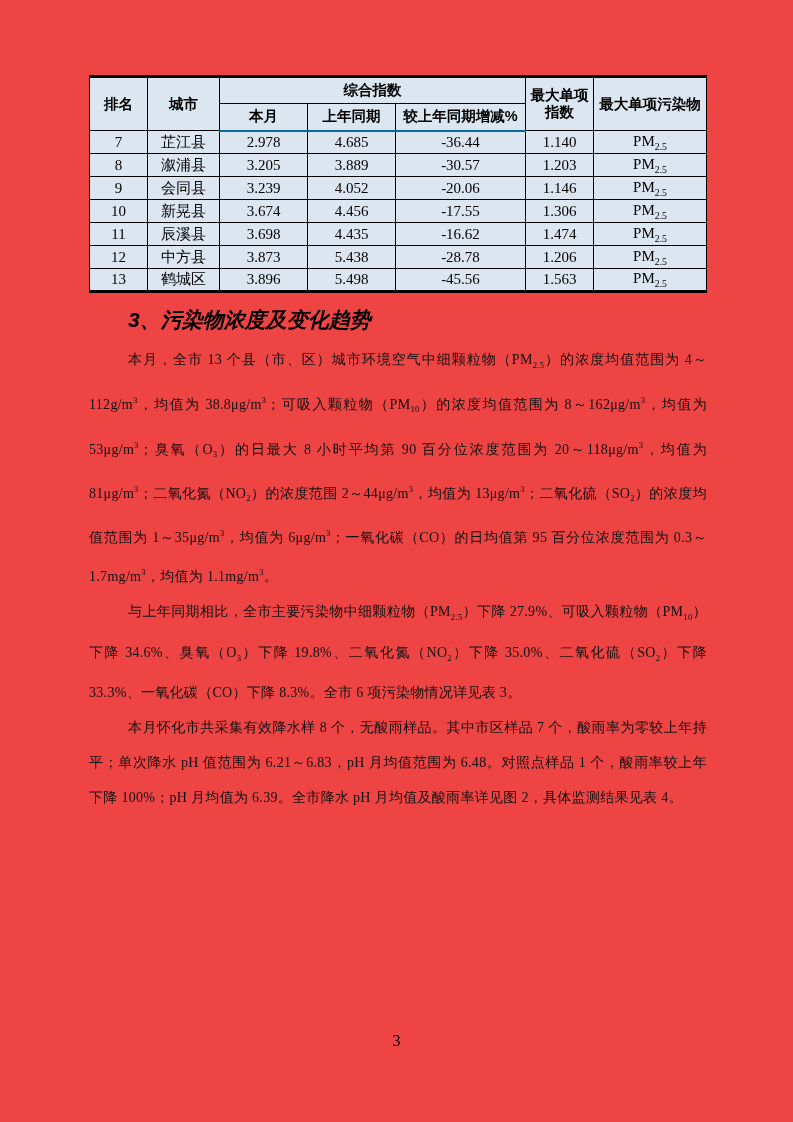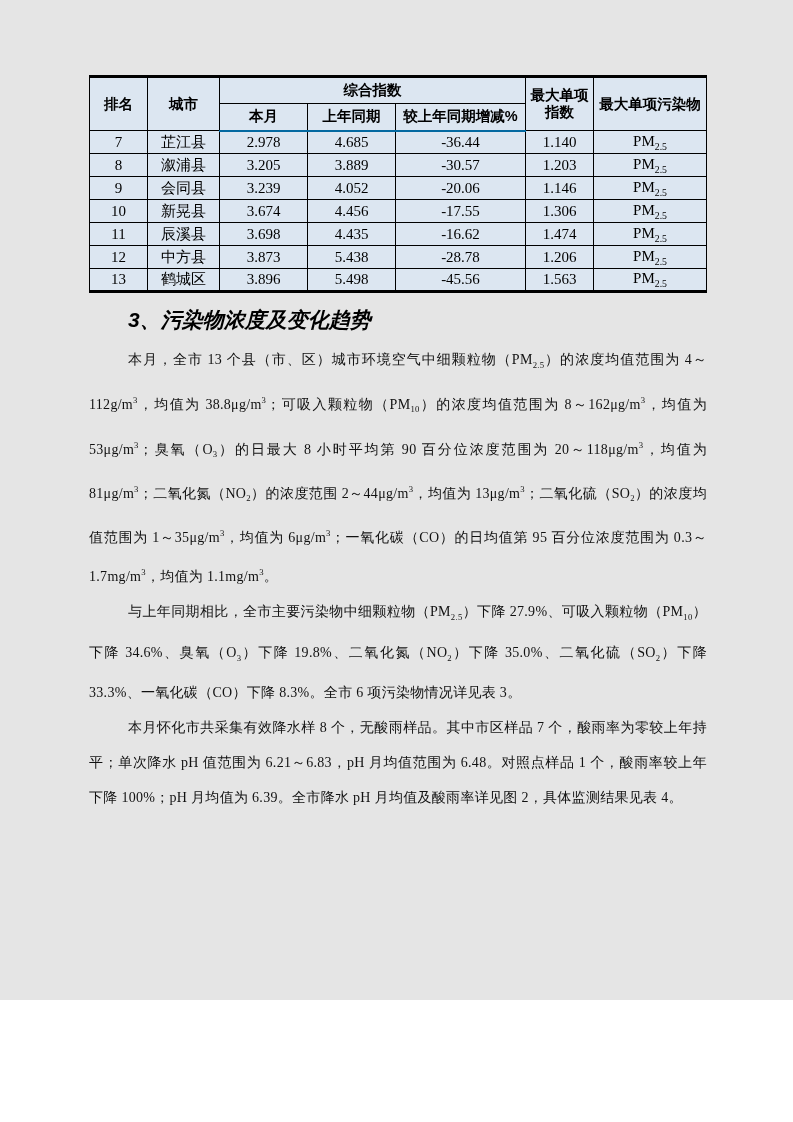--- a/index.html
+++ b/index.html
@@ -1,21 +1,21 @@
 <!DOCTYPE html>
 <html><head>
 <meta charset="utf-8">
 <style>
   * { box-sizing: border-box; margin: 0; padding: 0; }
   html, body { background: #ffffff; }
   .page {
     position: relative;
     width: 793px;
-    height: 1000px;
-    background: #e5e5e5;
+    height: 1122px;
+    background: #ef4444;
     font-family: "Liberation Serif", "DejaVu Serif", serif;
     color: #000000;
     overflow: hidden;
   }
   .content {
     position: absolute;
     left: 89px;
     top: 75px;
     width: 618px;
   }

